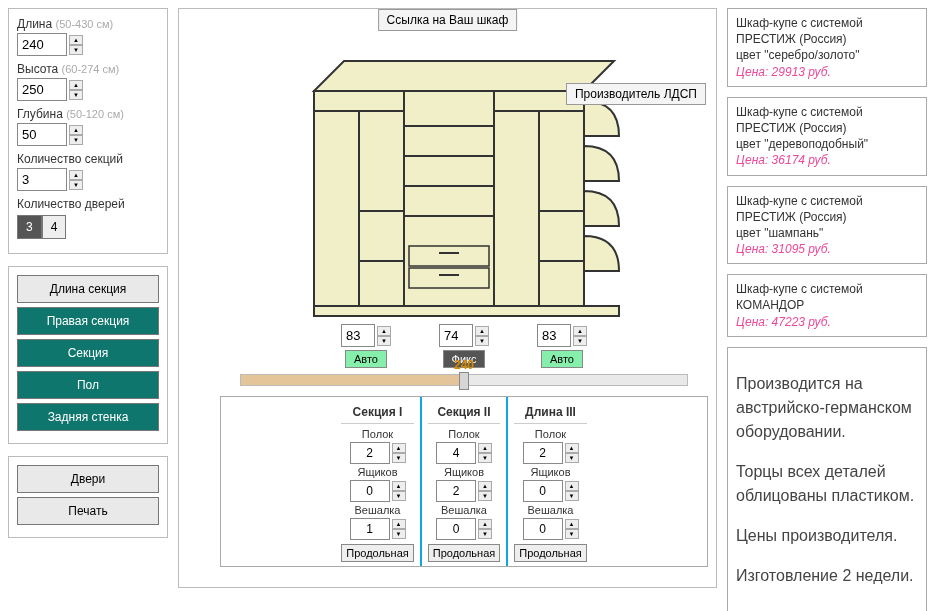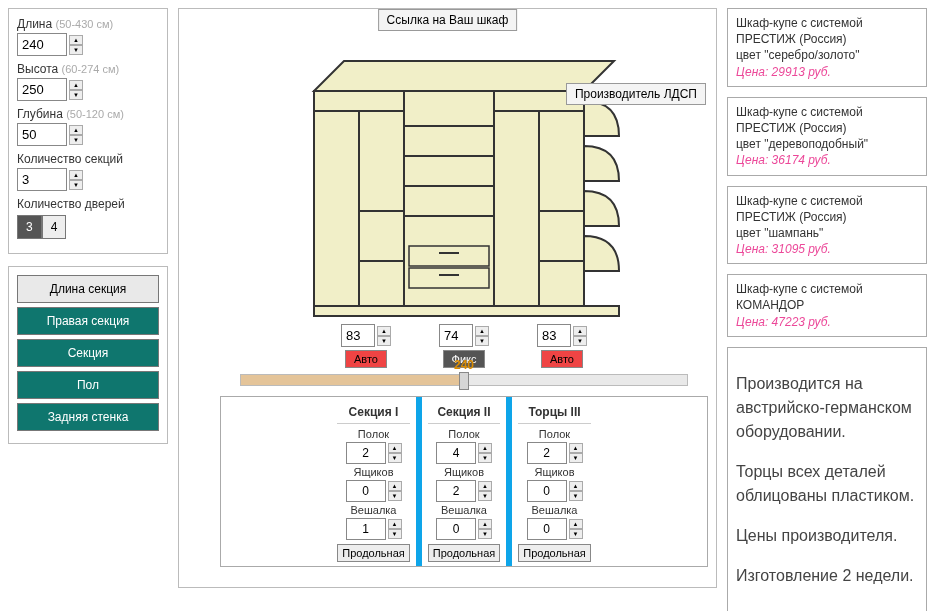--- a/index.html
+++ b/index.html
@@ -20,28 +20,28 @@
   .toggle-row button { padding:4px 8px; border:1px solid #777; background:#eee; cursor:pointer; font-size:12px; }
   .toggle-row button.sel { background:#555; color:#fff; }
   .btn { display:block; width:100%; padding:6px 4px; border:1px solid #777; background:#e9e9e9; cursor:pointer; font-size:12px; margin-bottom:4px; }
   .btn.dark { background:#0f766e; color:#fff; }
   .top-link { position:absolute; top:0; left:50%; transform:translateX(-50%); }
   .top-link button, .mfr button { padding:3px 8px; border:1px solid #999; background:#f4f4f4; font-size:12px; cursor:pointer; }
   .mfr { position:absolute; top:26px; right:10px;margin-top:48px; }
   .cabinet-area { margin-top:18px; text-align:center; }
   .sec-widths { display:flex; justify-content:center; gap:48px; margin-top:1px; }
   .sec-widths .col { display:flex; flex-direction:column; align-items:center; gap:3px; }
-  .mini-btn { padding:2px 8px; border:1px solid #888; background:#ef4444; font-size:11px; cursor:pointer; }
+  .mini-btn { padding:2px 8px; border:1px solid #888; background:#86efac; font-size:11px; cursor:pointer; }
   .mini-btn.dark { background:#555; color:#fff; }
   .slider-wrap { margin:6px 20px; position:relative; }
   .slider-track { height:12px; background:linear-gradient(to right, #e4c499 0%, #e4c499 50%, #e9e9e9 50%, #e9e9e9 100%); border:1px solid #bbb; position:relative; }
   .slider-knob { position:absolute; top:-3px; left:50%; width:10px; height:18px; background:#d6d6d6; border:1px solid #888; transform:translateX(-50%); }
   .slider-val { position:absolute; top:-16px; left:50%; transform:translateX(-50%); color:#d98b00; font-size:12px; font-weight:bold; }
   .sections-table { display:flex; justify-content:center; margin-top:10px; border:1px solid #aaa; }
-  .sec-cell { border-right:6px solid #0ea5e9; padding:4px 6px; text-align:center; }
+  .sec-cell { border-right:2px solid #0ea5e9; padding:4px 6px; text-align:center; }
   .sec-cell:last-child { border-right:none; }
   .sec-cell .head { font-weight:bold; padding:4px 0; border-bottom:1px solid #ccc; margin-bottom:4px; font-size:12px; }
   .sec-cell .row-lab { font-size:11px; margin-top:2px; }
   .sec-cell .num-input input { width:40px; font-size:12px; text-align:center; }
   .sec-cell .num-input { justify-content:center; }
   .sec-cell .long-btn { margin-top:4px; padding:2px 4px; border:1px solid #888; background:#eee; font-size:11px; cursor:pointer; width:100%; }
   .price-card { border:1px solid #aaa; padding:6px 8px; font-size:12px; line-height:1.35; }
   .price-card .pl { color:#ec4899; font-style:italic; }
   .note-card { border:1px solid #aaa; padding:8px; font-size:16px; color:#444; line-height:1.5; }
   svg { display:block; margin:0 auto; }
@@ -106,20 +106,24 @@
     </div>
 
     <div class="panel">
       <button class="btn">Длина секция</button>
       <button class="btn dark">Правая секция</button>
       <button class="btn dark">Секция</button>
       <button class="btn dark">Пол</button>
       <button class="btn dark">Задняя стенка</button>
     </div>
 
+    <div class="panel">
+      <button class="btn">Двери</button>
+      <button class="btn">Печать</button>
+    </div>
   </div>
 
   <div class="middle-col panel" style="min-height:580px; padding-top:4px;padding-left:41px;">
     <div class="top-link">
       <button>Ссылка на Ваш шкаф</button>
     </div>
     <div class="mfr">
       <button>Производитель ЛДСП</button>
     </div>
 
@@ -249,21 +253,21 @@
         <div class="num-input">
             <input value="0" style="">
             <div class="spinner">
               <button>▲</button>
               <button>▼</button>
             </div>
           </div>
         <button class="long-btn">Продольная</button>
       </div>
       <div class="sec-cell">
-        <div class="head">Торцы III</div>
+        <div class="head">Длина III</div>
         <div class="row-lab">Полок</div>
         <div class="num-input">
             <input value="2" style="">
             <div class="spinner">
               <button>▲</button>
               <button>▼</button>
             </div>
           </div>
         <div class="row-lab">Ящиков</div>
         <div class="num-input">

